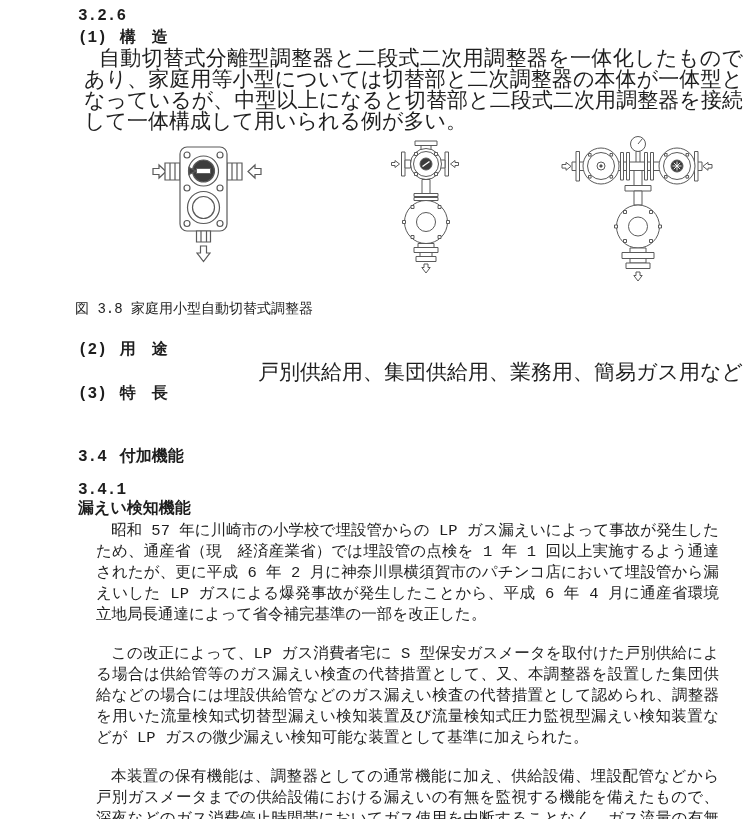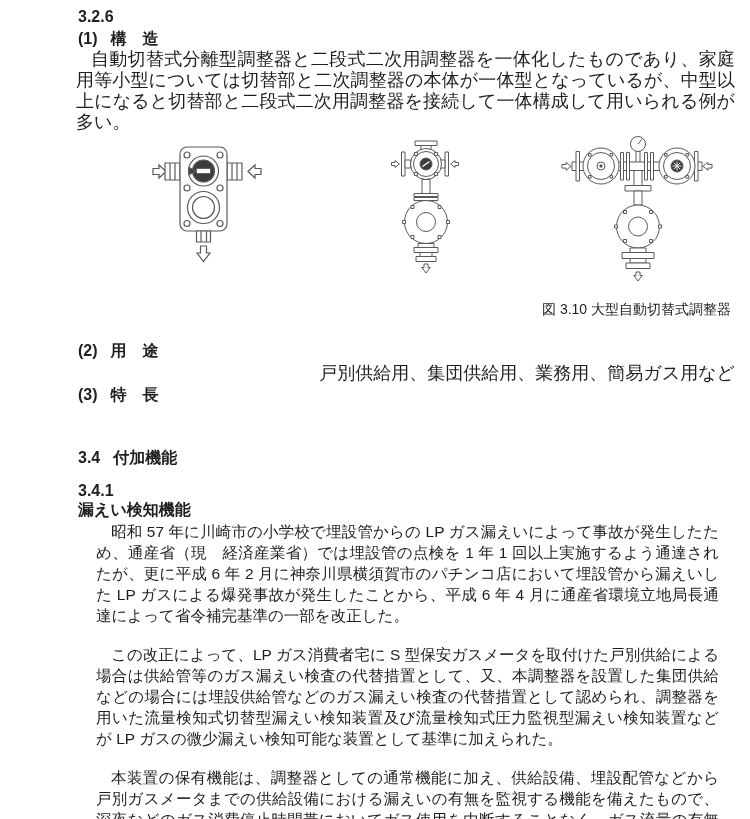--- a/index.html
+++ b/index.html
@@ -1,29 +1,29 @@
 <!DOCTYPE html>
 <html><head>
 <meta charset="utf-8">
 <style>
   html,body{margin:0;padding:0;background:#ffffff;}
   .page{
     position:relative;width:750px;height:819px;background:#ffffff;
-    font-family:Liberation Sans, sans-serif;
+    font-family:Liberation Mono, monospace;
     color:#1e1e1e;overflow:hidden;border-radius:24px;
   }
   .heading{position:absolute;left:78px;display:flex;font-weight:700;font-size:16px;line-height:19px;white-space:pre;}
   .heading .num{margin-right:13px;}
   .h-326{top:7px;}
   .h-s1{top:29px;}
   .h-s2{top:341px;}
   .h-s3{top:385px;}
   .h-34{top:448px;}
   .h-341{top:481px;flex-direction:column;}
-  .body{position:absolute;left:76px;width:659px;margin:0;font-size:18px;line-height:21px;text-align:justify;}
+  .body{position:absolute;left:84px;width:659px;margin:0;font-size:21px;line-height:21px;text-align:justify;}
   .para1{top:49px;text-indent:15px;}
   .p-usage{top:363px;text-indent:15px;text-align:right;}
   .p-feat{top:407px;text-indent:15px;}
   .p341{position:absolute;left:78px;top:503px;width:659px;}
   .p341 p{margin:18px;font-size:15.5px;line-height:21px;text-align:justify;text-indent:15px;}
   .cap{position:absolute;top:301px;font-size:14px;line-height:17px;white-space:pre;}
   .cap1{left:75px;}
   .cap2{left:333px;}
   .cap3{left:542px;}
   .fig{position:absolute;}
@@ -162,21 +162,21 @@
       <rect x="54.5" y="90" width="3" height="3"></rect>
       <rect x="98.5" y="90" width="3" height="3"></rect>
       <rect x="70" y="113" width="16" height="4.5"></rect>
       <rect x="62" y="117.5" width="32" height="6"></rect>
       <rect x="70" y="123.5" width="16" height="4.5"></rect>
       <rect x="66" y="128" width="24" height="5.5"></rect>
       <path d="M76,137 h4 v3.5 h2.2 l-4.2,5.5 -4.2,-5.5 h2.2 z"></path>
     </g>
   </svg>
 
-  <div class="cap cap3">図 3.10 大型自動切替式調整器</div>
+  <div class="cap cap1">図 3.8 家庭用小型自動切替式調整器</div>
 
   <div class="heading h-s2">
     <span class="num">(2)</span>
     <span class="ttl">用　途</span>
   </div>
   <p class="body p-usage">戸別供給用、集団供給用、業務用、簡易ガス用など</p>
 
   <div class="heading h-s3">
     <span class="num">(3)</span>
     <span class="ttl">特　長</span>

